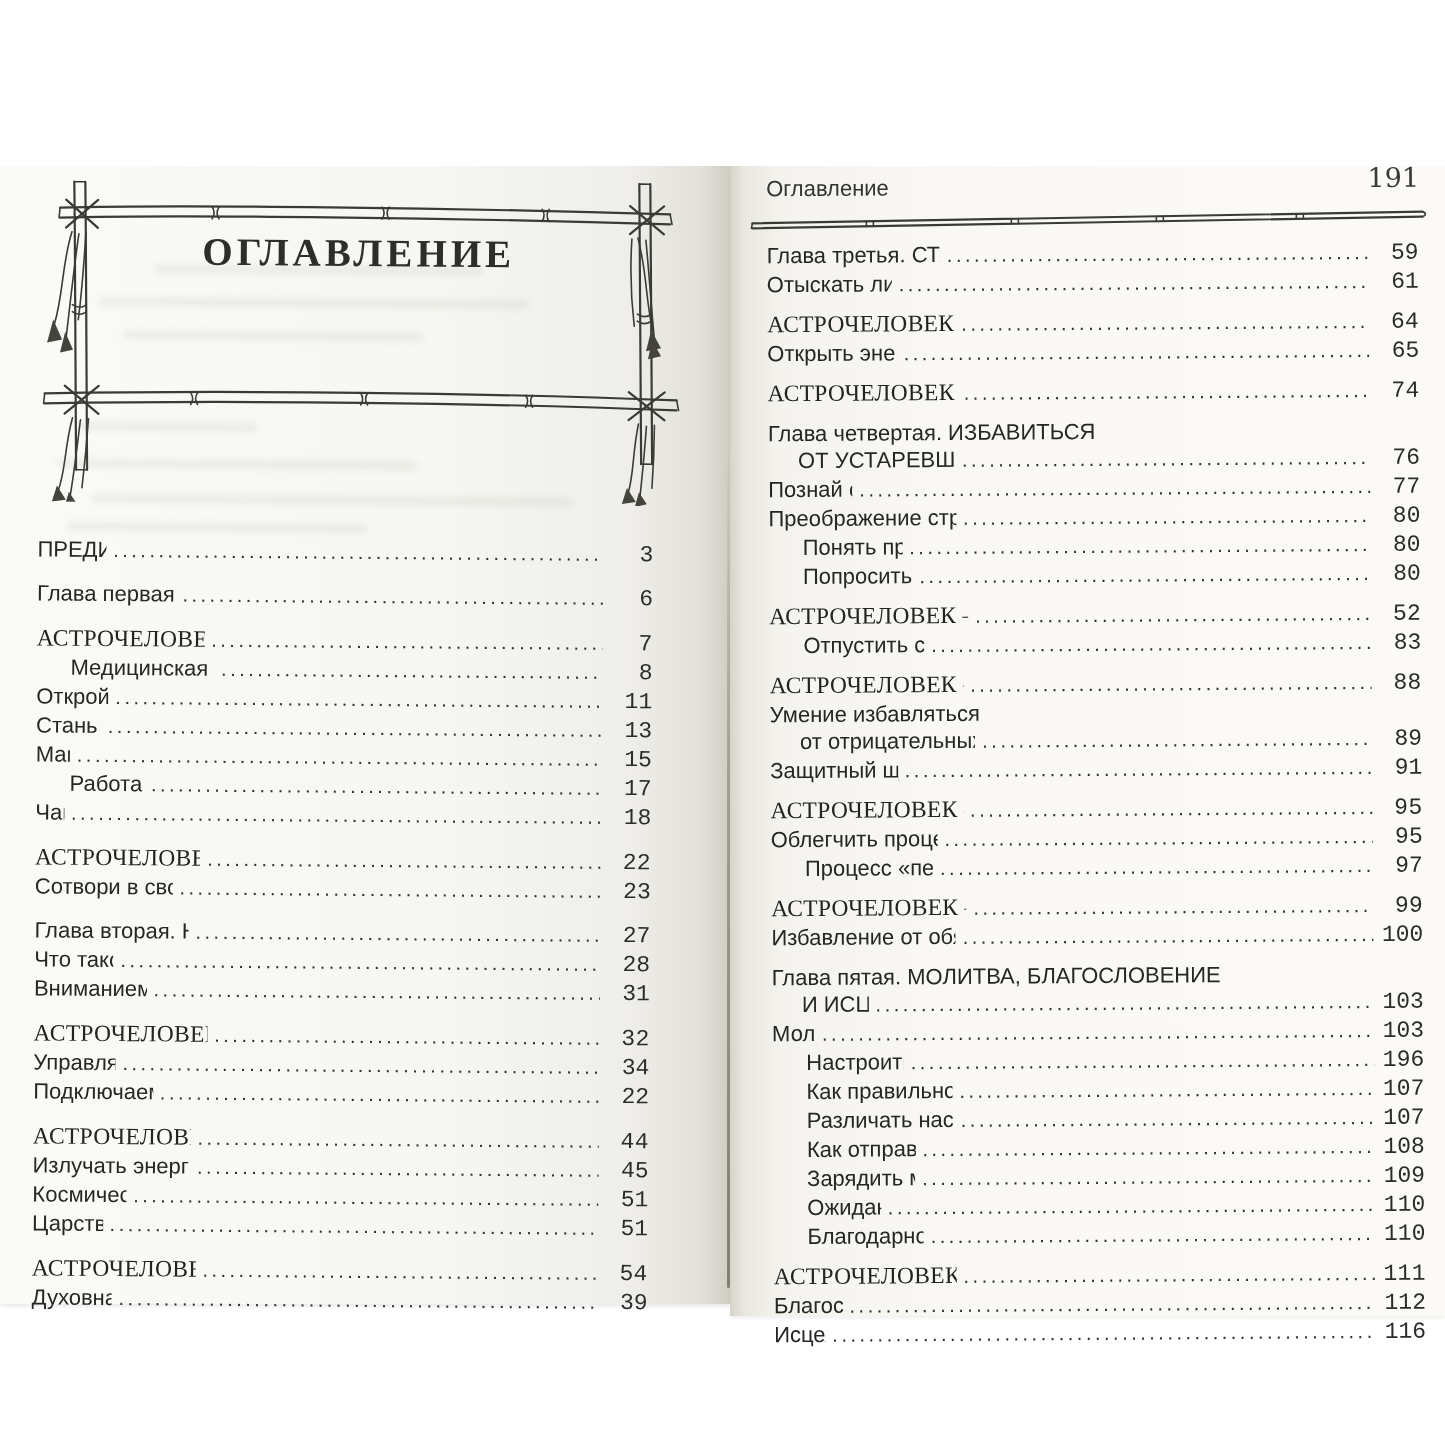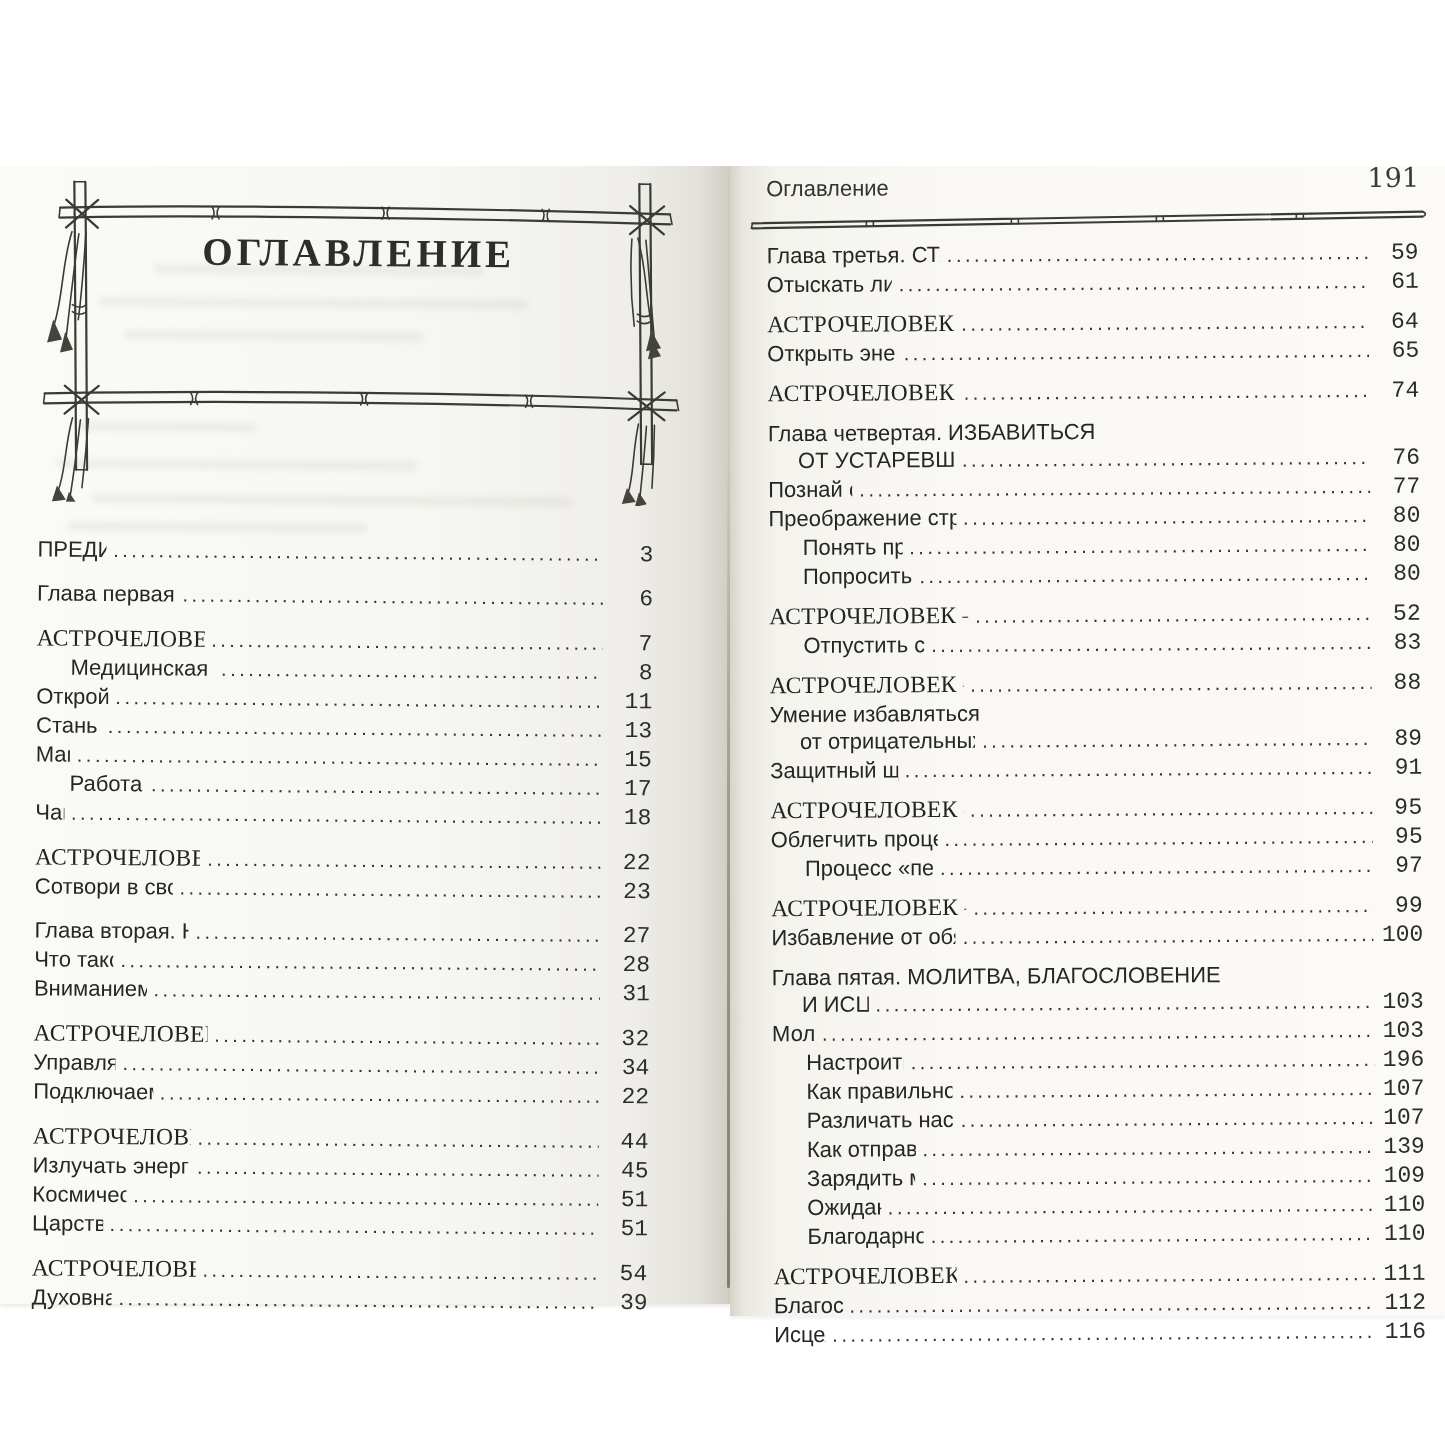--- a/index.html
+++ b/index.html
@@ -515,21 +515,21 @@
             <div class="row indent">
               <span class="label">Различать настоящие и мнимые желания</span>
               <span class="leader"></span>
               <span class="num">107</span>
             </div>
           </div>
           <div class="toc-entry">
             <div class="row indent">
               <span class="label">Как отправить молитву Богу</span>
               <span class="leader"></span>
-              <span class="num">139</span>
+              <span class="num">108</span>
             </div>
           </div>
           <div class="toc-entry">
             <div class="row indent">
               <span class="label">Зарядить молитву энергией</span>
               <span class="leader"></span>
               <span class="num">109</span>
             </div>
           </div>
           <div class="toc-entry">

